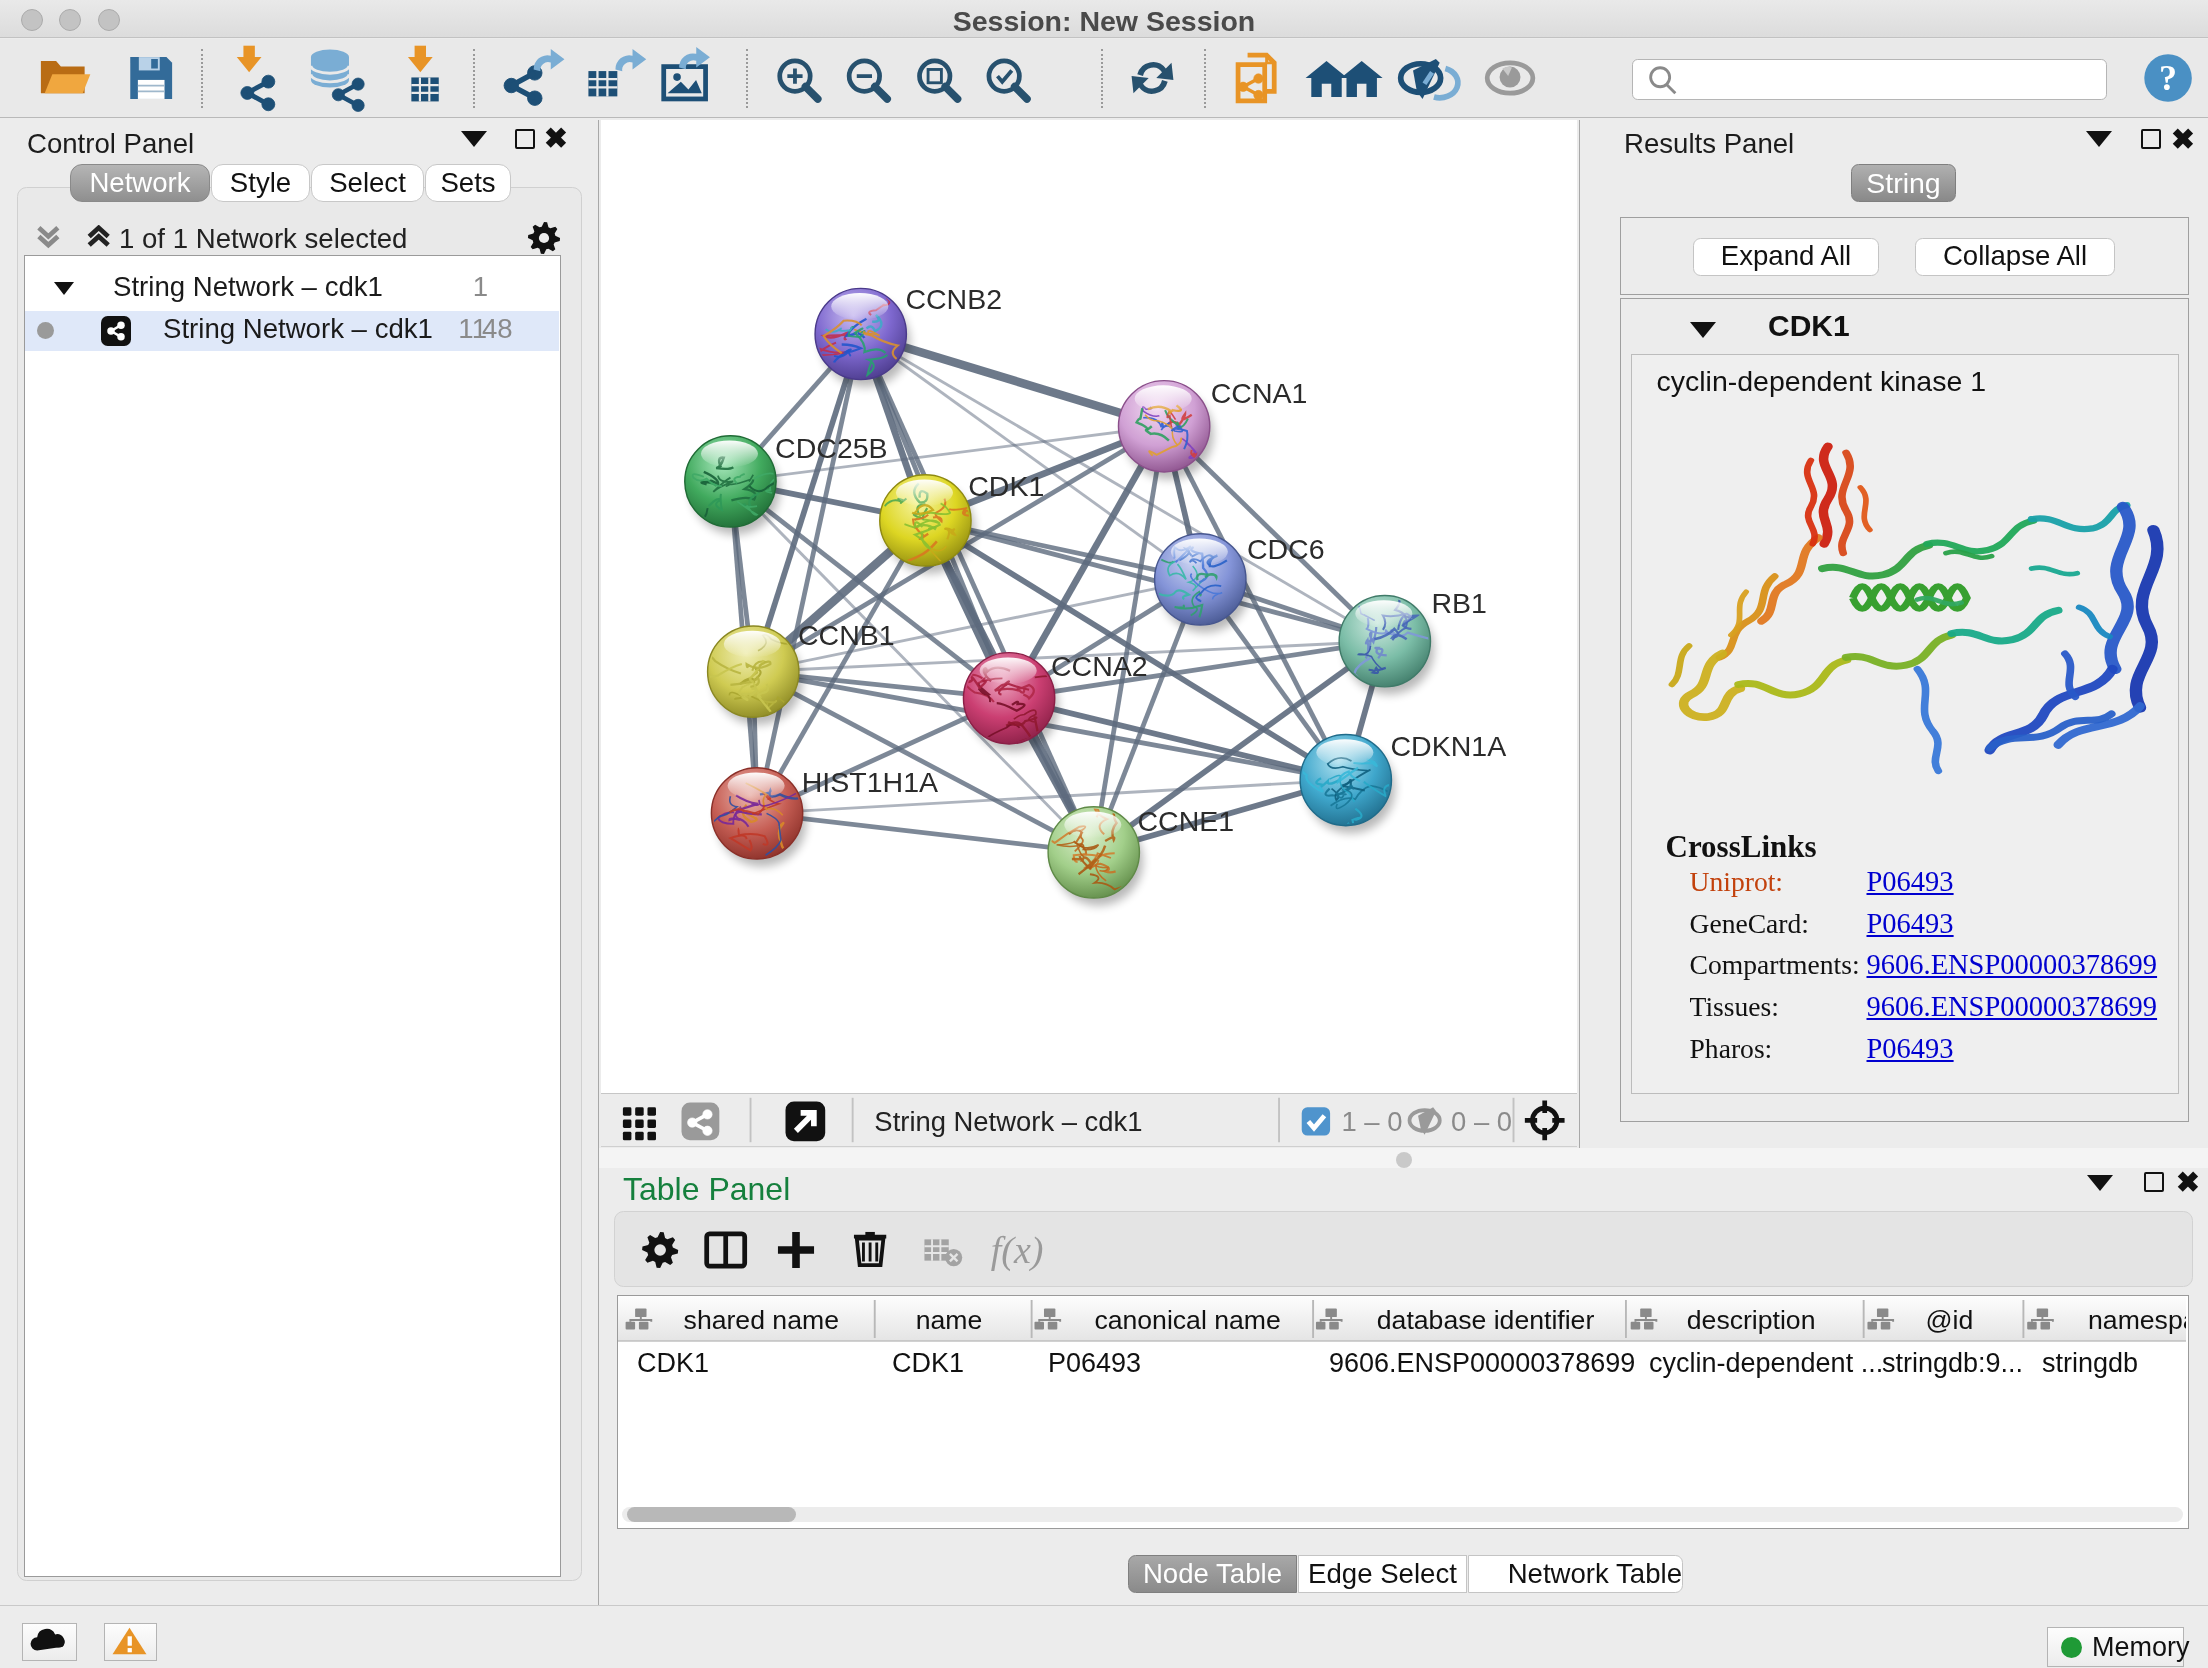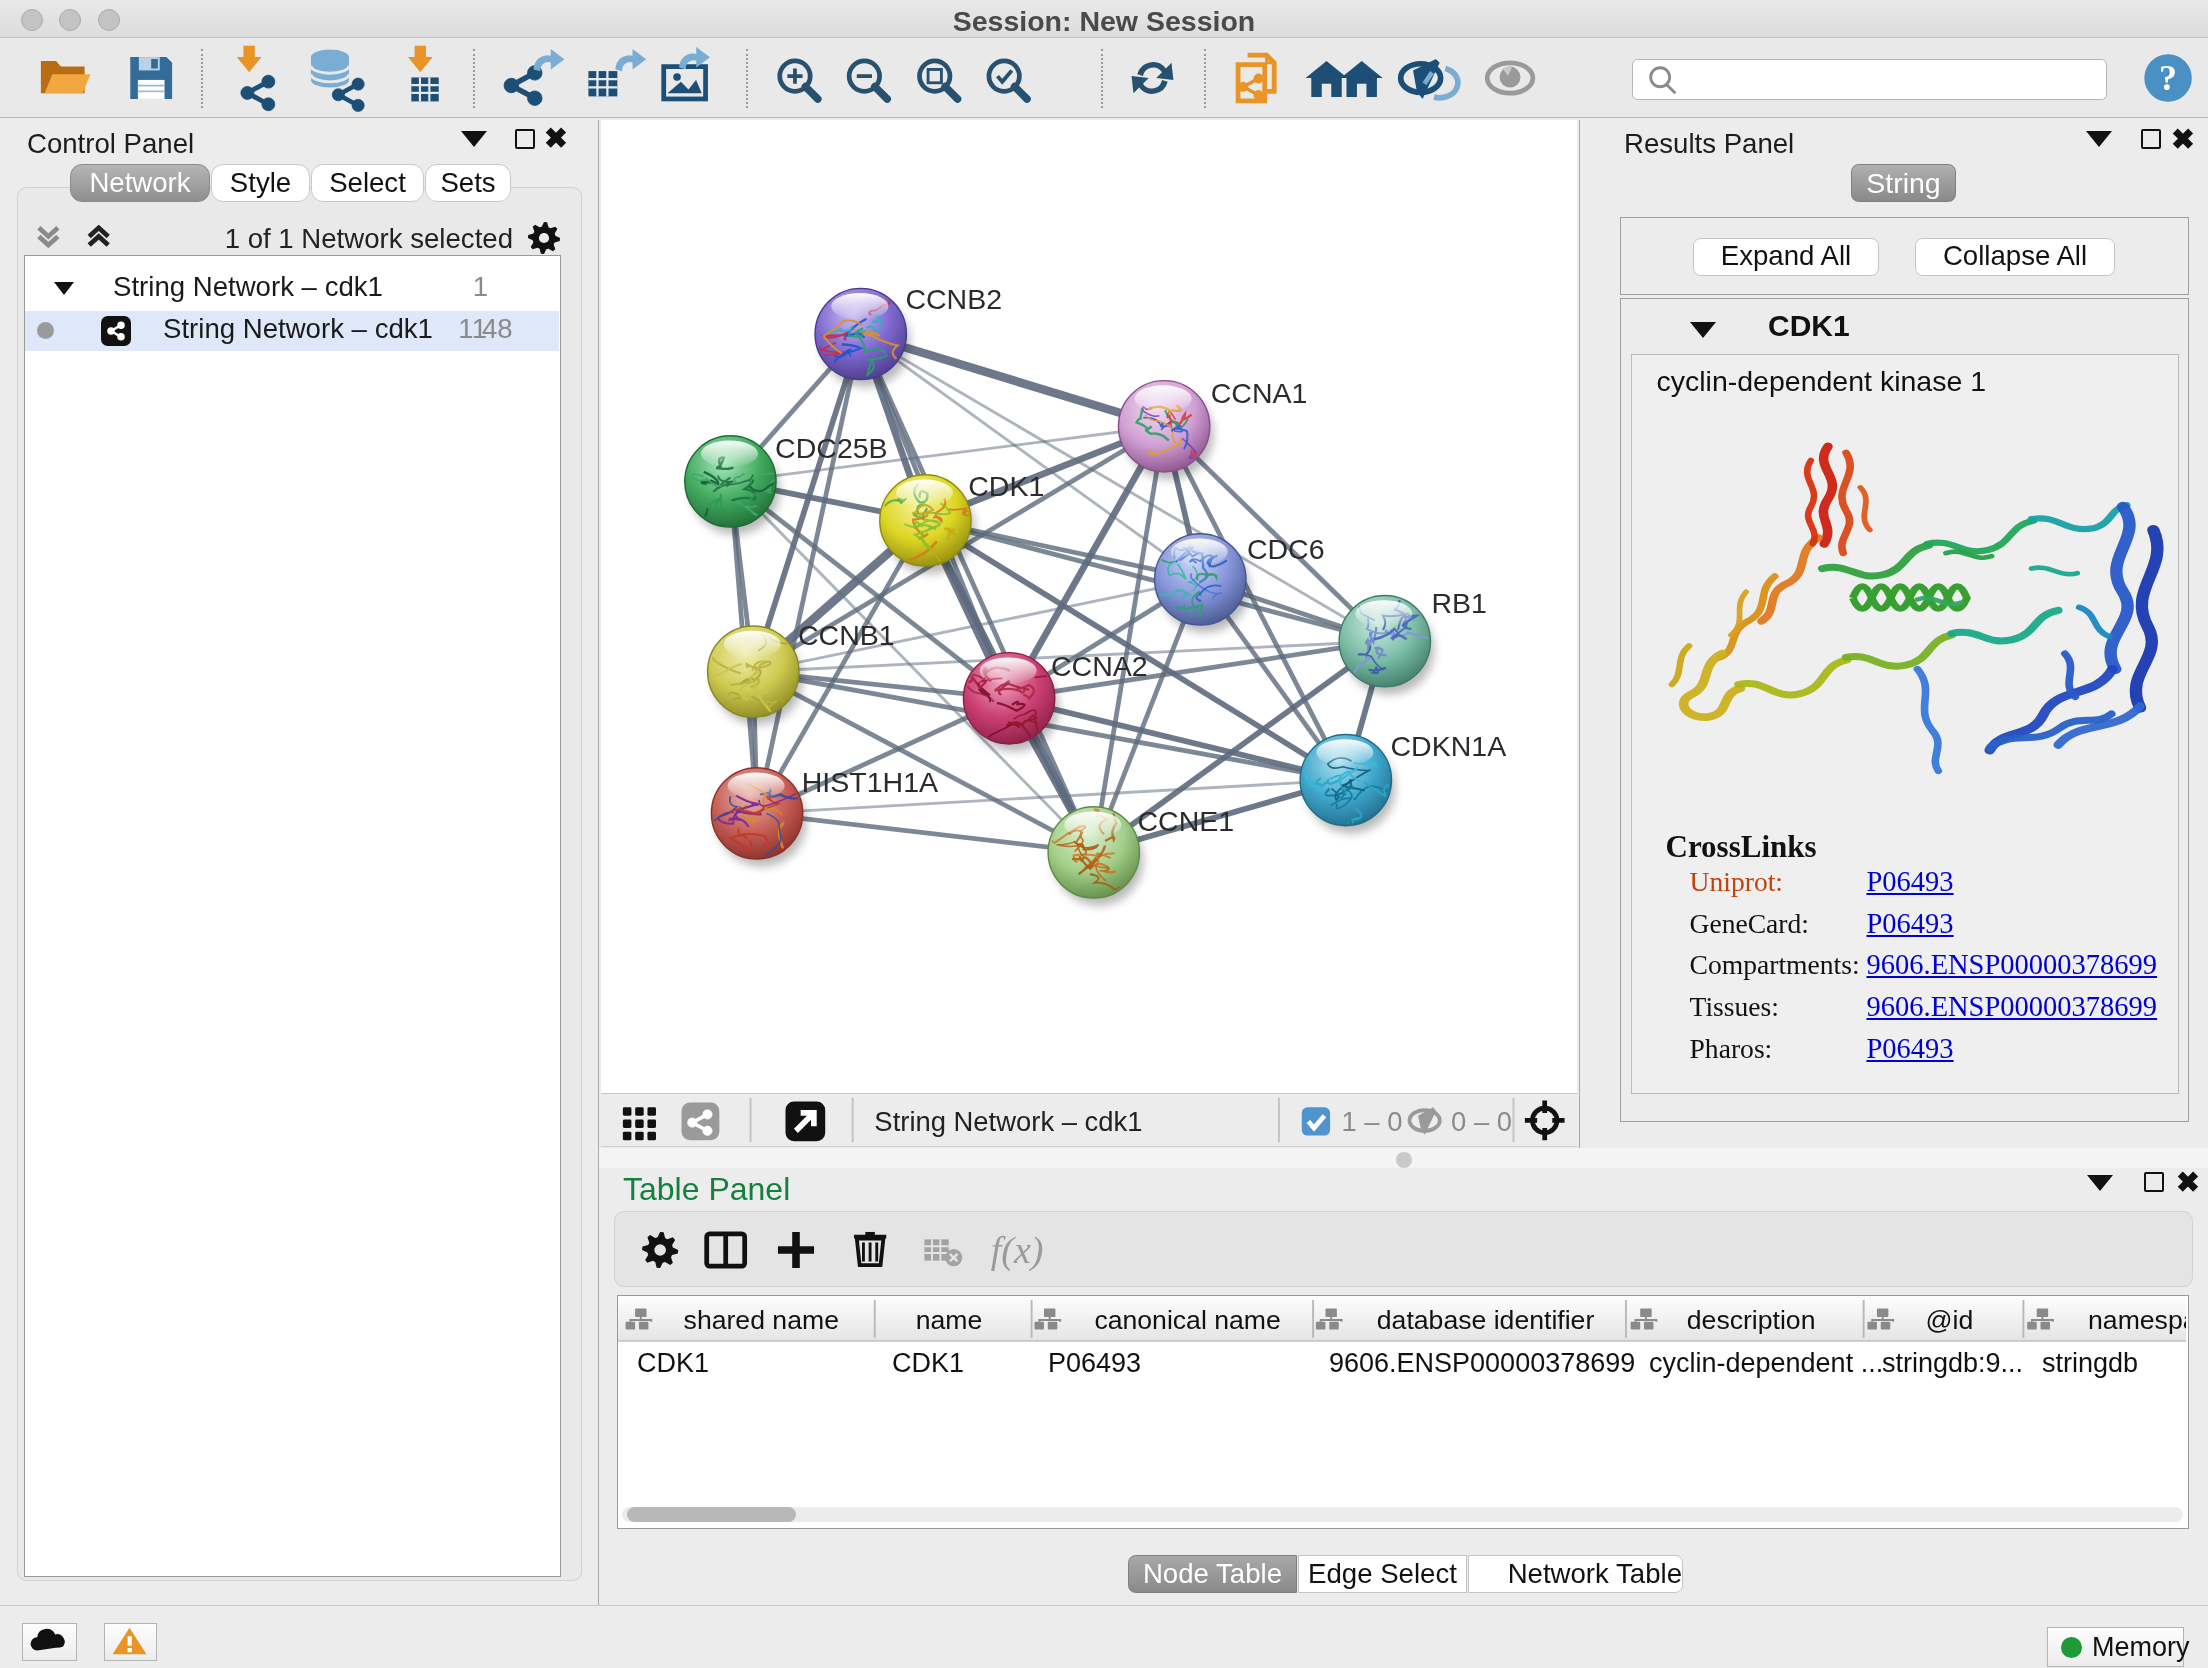--- a/index.html
+++ b/index.html
@@ -202,21 +202,21 @@
       <svg class="abs" style="left:17px;top:5.7px" width="114" height="28.5" viewBox="0 0 120 30">
         <g stroke="#8a8a8a" stroke-width="5" fill="none">
             <path d="M3,3 L13,12 L23,3"></path>
             <path d="M3,12 L13,21 L23,12"></path>
           </g>
         <g stroke="#222" stroke-width="5" fill="none">
             <path d="M56,12 L66,3 L76,12"></path>
             <path d="M56,21 L66,12 L76,21"></path>
           </g>
       </svg>
-      <div class="abs" style="left:114px;top:3.8px;width:380px;text-align:right;white-space:nowrap">1 of 1 Network selected</div>
+      <div class="abs" style="left:100px;top:3.8px;width:380px;text-align:left;white-space:nowrap">1 of 1 Network selected</div>
       <svg class="abs" style="left:508px;top:1.9px" width="34" height="34" viewBox="0 0 36 36">
           <path d="M18.0,1.0 L21.3,1.3 L22.7,6.7 L24.8,7.8 L30.0,6.0 L32.1,8.6 L29.3,13.3 L30.0,15.6 L35.0,18.0 L34.7,21.3 L29.3,22.7 L28.2,24.8 L30.0,30.0 L27.4,32.1 L22.7,29.3 L20.4,30.0 L18.0,35.0 L14.7,34.7 L13.3,29.3 L11.2,28.2 L6.0,30.0 L3.9,27.4 L6.7,22.7 L6.0,20.4 L1.0,18.0 L1.3,14.7 L6.7,13.3 L7.8,11.2 L6.0,6.0 L8.6,3.9 L13.3,6.7 L15.6,6.0 Z" fill="#111"></path>
           <circle cx="18" cy="18" r="5.4" fill="#ececec"></circle>
         </svg>
     </div>
     <div class="abs" id="cp-list">
       <div class="abs cprow" style="top:15px">
         <div class="abs" style="left:28.5px;top:11.4px;width:0;height:0;border-left:10.5px solid transparent;border-right:10.5px solid transparent;border-top:13.3px solid #111"></div>
         <div class="abs" style="left:88px;top:0px">String Network – cdk1</div>
         <div class="abs" style="left:428px;top:0px;width:35px;text-align:right;color:#8a8a8a">1</div>

